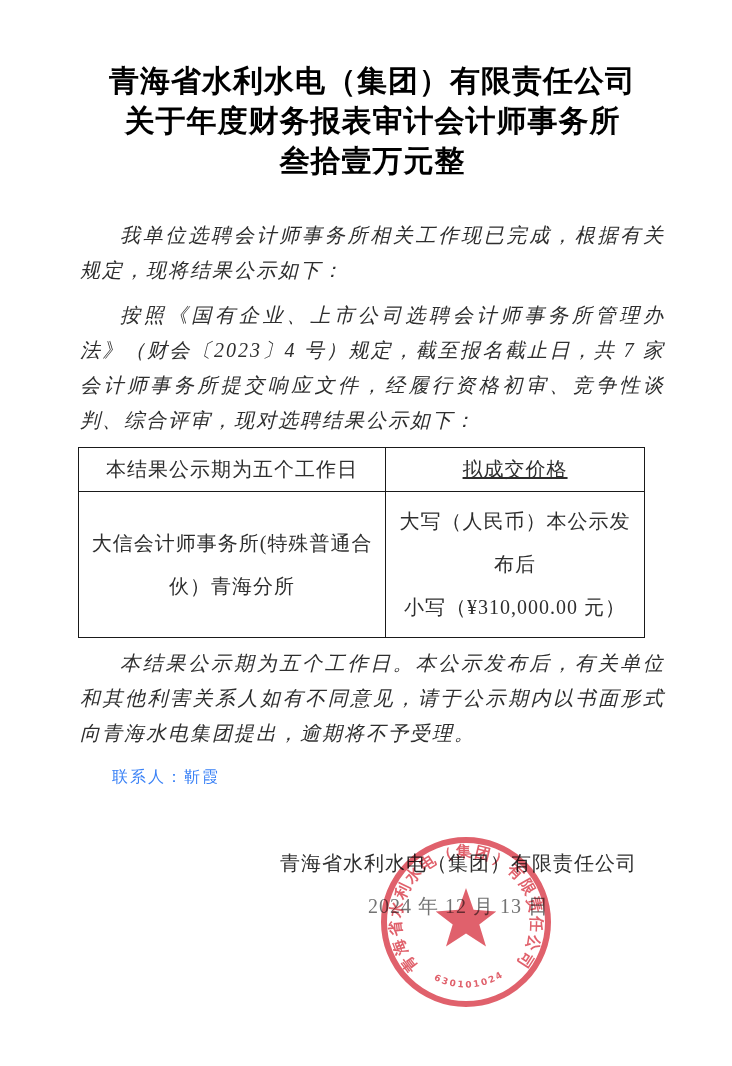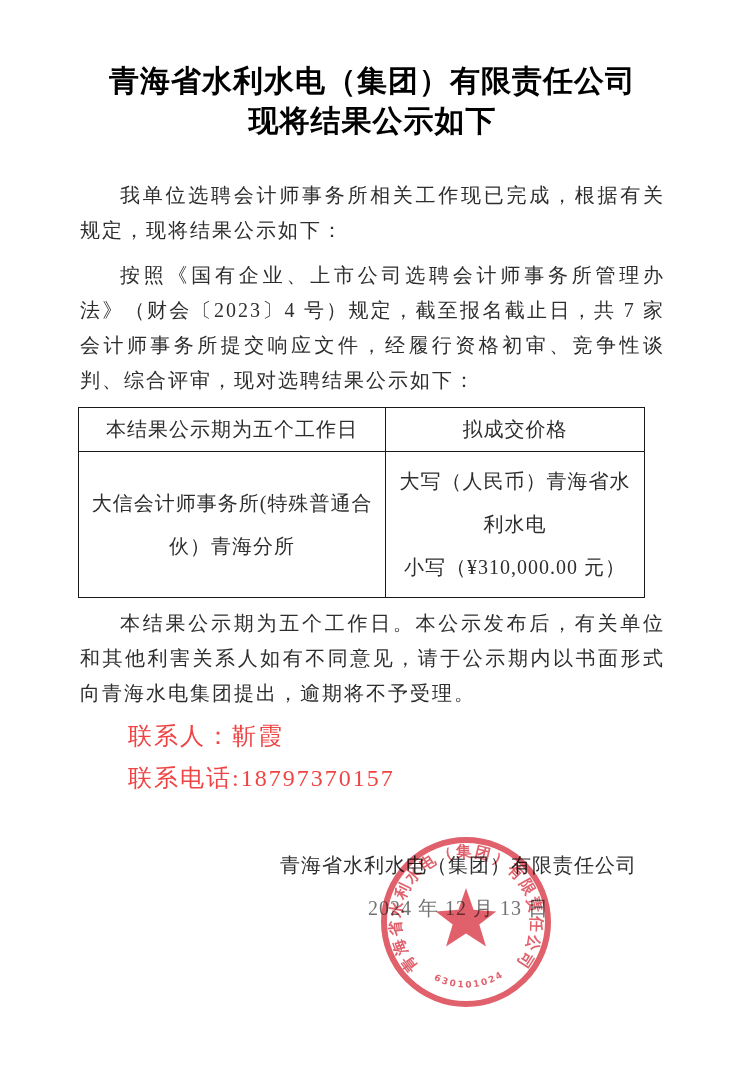--- a/index.html
+++ b/index.html
@@ -29,20 +29,21 @@
   }
   
   .para {
     font-size: 20px;
     line-height: 35px;
     letter-spacing: 2px;
     text-align: justify;
     text-justify: inter-character;
     text-indent: 2em;
     color: #2e2e2e;
+    font-style: italic;
   }
   .para + .para { margin-top: 10px; }
   
   table.result-table {
     border-collapse: collapse;
     width: 567px;
     margin-left: -2px;
     margin-top: 9px;
     table-layout: fixed;
   }
@@ -50,32 +51,32 @@
     border: 1.5px solid #1a1a1a;
     font-weight: normal;
     font-size: 20px;
     letter-spacing: 1px;
     text-align: center;
     vertical-align: middle;
     color: #2e2e2e;
     padding: 0 3px;
   }
   .col-firm { width: 280px; }
-  .col-price { width: 236px; }
+  .col-price { width: 236px; text-decoration: underline; }
   tr.header-row th { height: 44px; }
   tr.data-row td { height: 146px; line-height: 43px; }
   
   .after-table { margin-top: 8px; }
   .contact-line {
-    font-size: 24px;
+    font-size: 16px;
     line-height: 35px;
     letter-spacing: 2px;
     padding-left: 2em;
     margin-top: 7px;
-    color: #ef4444;
+    color: #3b82f6;
   }
   .contact-line.first { margin-top: 8px; }
   
   .signature-block {
     width: fit-content;
     margin: 52px 28px 0 auto;
     text-align: center;
   }
   .signature-company {
     font-size: 20px;
@@ -102,47 +103,47 @@
     pointer-events: none;
   }
 </style>
 </head>
 <body>
 
 <div class="page">
 
   <div class="doc-title">
     <div>青海省水利水电（集团）有限责任公司</div>
-    <div>现将结果公示如下</div>
+    <div>关于年度财务报表审计会计师事务所</div>
+    <div>叁拾壹万元整</div>
   </div>
 
   <p class="para">我单位选聘会计师事务所相关工作现已完成，根据有关规定，现将结果公示如下：</p>
 
   <p class="para">按照《国有企业、上市公司选聘会计师事务所管理办法》（财会〔2023〕4 号）规定，截至报名截止日，共 7 家会计师事务所提交响应文件，经履行资格初审、竞争性谈判、综合评审，现对选聘结果公示如下：</p>
 
   <table class="result-table">
     <tbody>
         <tr class="header-row">
       <th class="col-firm">本结果公示期为五个工作日</th>
       <th class="col-price">拟成交价格</th>
     </tr>
     <tr class="data-row">
       <td>大信会计师事务所(特殊普通合伙）青海分所</td>
       <td>
-        <div>大写（人民币）青海省水利水电</div>
+        <div>大写（人民币）本公示发布后</div>
         <div>小写（¥310,000.00 元）</div>
       </td>
     </tr>
   </tbody>
     </table>
 
   <p class="para after-table">本结果公示期为五个工作日。本公示发布后，有关单位和其他利害关系人如有不同意见，请于公示期内以书面形式向青海水电集团提出，逾期将不予受理。</p>
 
   <div class="contact-line first">联系人：靳霞</div>
-  <div class="contact-line">联系电话:18797370157</div>
 
   <div class="signature-block">
     <div class="signature-company">青海省水利水电（集团）有限责任公司</div>
     <div class="signature-date">2024 年 12 月 13 日</div>
   </div>
 
   <svg class="seal" viewBox="0 0 176 176" xmlns="http://www.w3.org/2000/svg">
     <g fill="none" stroke="#dc4b57">
       <circle cx="88" cy="88" r="82" stroke-width="6"></circle>
     </g>

